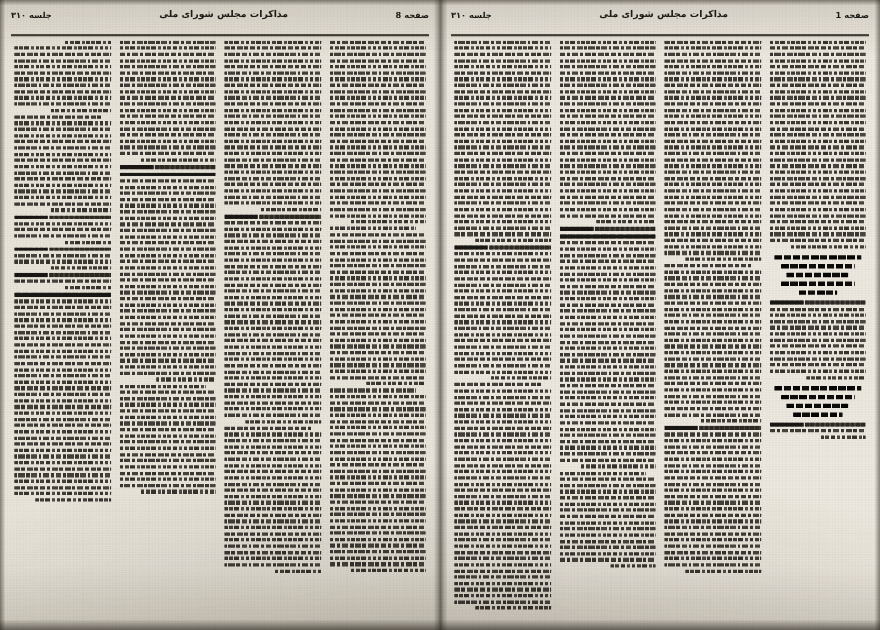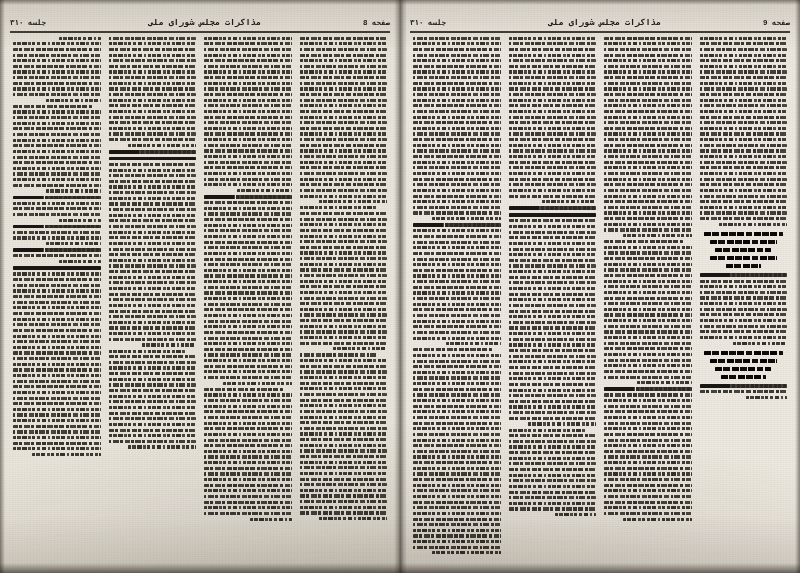--- a/index.html
+++ b/index.html
@@ -76,23 +76,22 @@
     height:30px;
     margin:0 10px;
     display:flex;align-items:flex-end;justify-content:space-between;
   }
   .rh-cell{
     font-size:7.5px;
     line-height:9px;
     color:#24211c;
     font-weight:bold;
     letter-spacing:.2px;
-    padding-bottom:2px;
+    padding-bottom:12px;
     white-space:nowrap;
-    font-family:Liberation Mono, monospace;
   }
   .rh-title{
     font-size:8.5px;
     letter-spacing:1.1px;
     font-weight:bold;
   }
   .rule{
     height:1.6px;
     margin:1px 10px 0 10px;
     background:#2a2620;
@@ -219,21 +218,21 @@
 
 <div id="scan">
 
   <h1 class="sr-title">مذاکرات مجلس شورای ملی</h1>
 
   <div class="spread">
 
     <div class="page left-page">
 
       <div class="runhead">
-        <div class="rh-cell">صفحه 9</div>
+        <div class="rh-cell">صفحه 1</div>
         <div class="rh-cell rh-title">مذاکرات مجلس شورای ملی</div>
         <div class="rh-cell">جلسه ۳۱۰</div>
       </div>
       <div class="rule"></div>
 
       <div class="cols">
 
         <div class="col">
           <div class="para">
             <div class="ln"></div>

